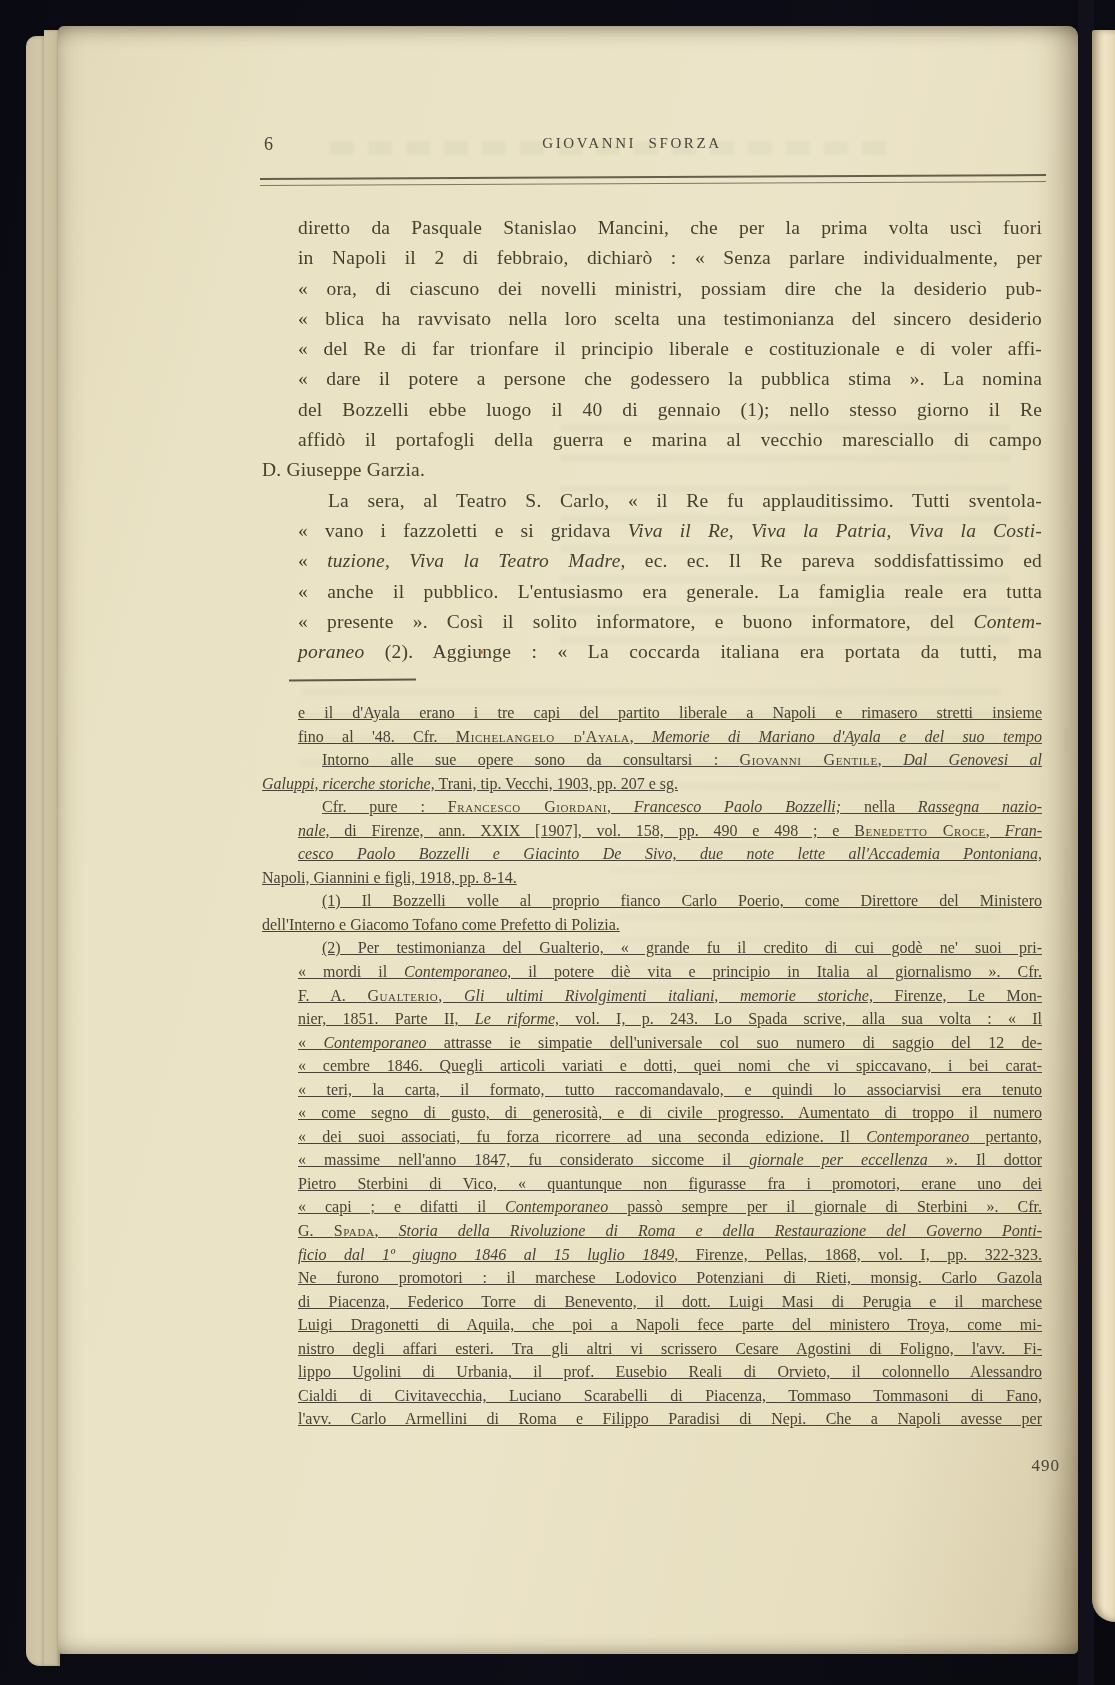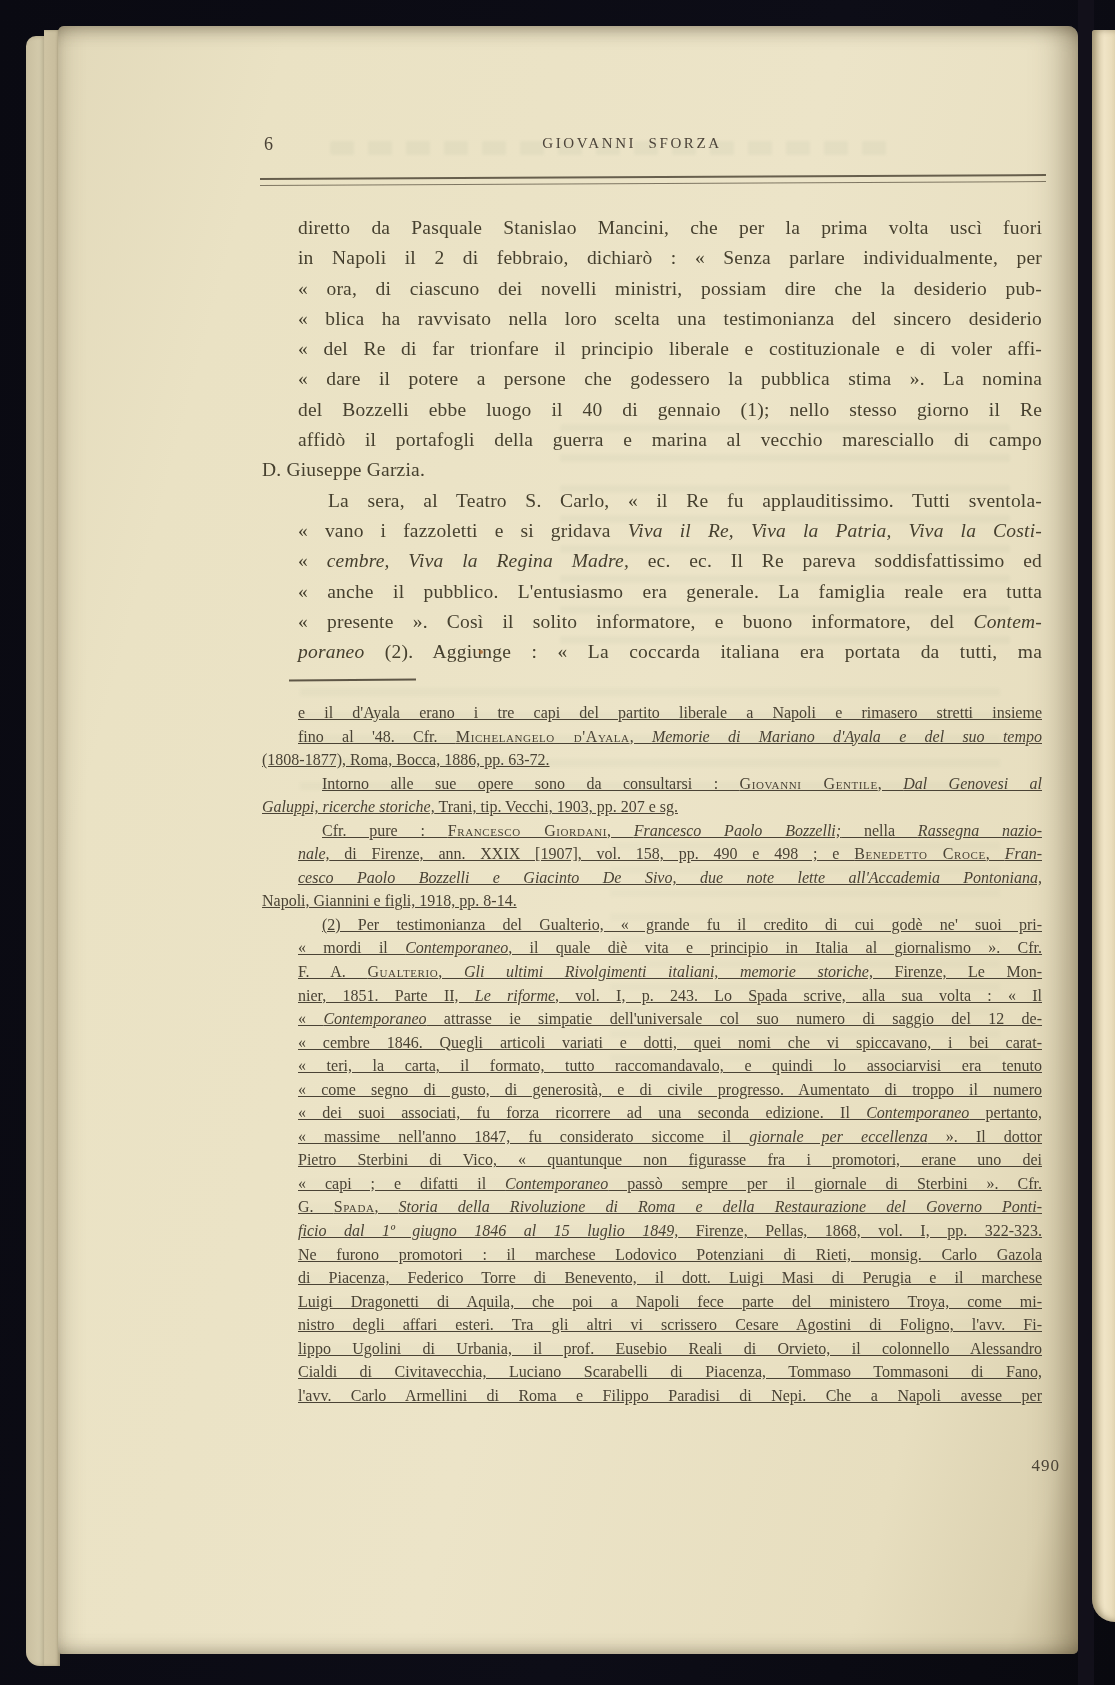--- a/index.html
+++ b/index.html
@@ -96,47 +96,50 @@
         <div class="tline just"><span class="s-r">« blica ha ravvisato nella loro scelta una testimonianza del sincero desiderio</span></div>
         <div class="tline just"><span class="s-r">« del Re di far trionfare il principio liberale e costituzionale e di voler affi-</span></div>
         <div class="tline just"><span class="s-r">« dare il potere a persone che godessero la pubblica stima ». La nomina</span></div>
         <div class="tline just"><span class="s-r">del Bozzelli ebbe luogo il 40 di gennaio (1); nello stesso giorno il Re</span></div>
         <div class="tline just"><span class="s-r">affidò il portafogli della guerra e marina al vecchio maresciallo di campo</span></div>
         <div class="tline"><span class="s-r">D. Giuseppe Garzia.</span></div>
       </div>
       <div>
         <div class="tline just ind"><span class="s-r">La sera, al Teatro S. Carlo, « il Re fu applauditissimo. Tutti sventola-</span></div>
         <div class="tline just"><span class="s-r">« vano i fazzoletti e si gridava </span><span class="s-i">Viva il Re, Viva la Patria, Viva la Costi-</span></div>
-        <div class="tline just"><span class="s-r">« </span><span class="s-i">cembre, Viva la Regina Madre,</span><span class="s-r"> ec. ec. Il Re pareva soddisfattissimo ed</span></div>
+        <div class="tline just"><span class="s-r">« </span><span class="s-i">tuzione, Viva la Teatro Madre,</span><span class="s-r"> ec. ec. Il Re pareva soddisfattissimo ed</span></div>
         <div class="tline just"><span class="s-r">« anche il pubblico. L'entusiasmo era generale. La famiglia reale era tutta</span></div>
         <div class="tline just"><span class="s-r">« presente ». Così il solito informatore, e buono informatore, del </span><span class="s-i">Contem-</span></div>
         <div class="tline just"><span class="s-i">poraneo</span><span class="s-r"> (2). Aggiunge : « La coccarda italiana era portata da tutti, ma</span></div>
       </div>
     </div>
 
   <div class="fn-rule"></div>
   <div id="fn-col" class="textcol">
       <div>
         <div class="tline just"><span class="s-r">e il d'Ayala erano i tre capi del partito liberale a Napoli e rimasero stretti insieme</span></div>
         <div class="tline just"><span class="s-r">fino al '48. Cfr. </span><span class="s-sc">Michelangelo d'Ayala</span><span class="s-r">, </span><span class="s-i">Memorie di Mariano d'Ayala e del suo tempo</span></div>
-        <div class="tline"><span class="s-r">(1808-1877), Roma, Bocca, 1886, pp. 63-72.</span></div>
       </div>
       <div>
         <div class="tline just ind"><span class="s-r">Intorno alle sue opere sono da consultarsi : </span><span class="s-sc">Giovanni Gentile</span><span class="s-r">, </span><span class="s-i">Dal Genovesi al</span></div>
         <div class="tline"><span class="s-i">Galuppi, ricerche storiche,</span><span class="s-r"> Trani, tip. Vecchi, 1903, pp. 207 e sg.</span></div>
       </div>
       <div>
         <div class="tline just ind"><span class="s-r">Cfr. pure : </span><span class="s-sc">Francesco Giordani</span><span class="s-r">, </span><span class="s-i">Francesco Paolo Bozzelli;</span><span class="s-r"> nella </span><span class="s-i">Rassegna nazio-</span></div>
         <div class="tline just"><span class="s-i">nale,</span><span class="s-r"> di Firenze, ann. XXIX [1907], vol. 158, pp. 490 e 498 ; e </span><span class="s-sc">Benedetto Croce</span><span class="s-r">, </span><span class="s-i">Fran-</span></div>
         <div class="tline just"><span class="s-i">cesco Paolo Bozzelli e Giacinto De Sivo, due note lette all'Accademia Pontoniana,</span></div>
         <div class="tline"><span class="s-r">Napoli, Giannini e figli, 1918, pp. 8-14.</span></div>
       </div>
       <div>
+        <div class="tline just ind"><span class="s-r">(1) Il Bozzelli volle al proprio fianco Carlo Poerio, come Direttore del Ministero</span></div>
+        <div class="tline"><span class="s-r">dell'Interno e Giacomo Tofano come Prefetto di Polizia.</span></div>
+      </div>
+      <div>
         <div class="tline just ind"><span class="s-r">(2) Per testimonianza del Gualterio, « grande fu il credito di cui godè ne' suoi pri-</span></div>
-        <div class="tline just"><span class="s-r">« mordi il </span><span class="s-i">Contemporaneo</span><span class="s-r">, il quale diè vita e principio in Italia al giornalismo ». Cfr.</span></div>
+        <div class="tline just"><span class="s-r">« mordi il </span><span class="s-i">Contemporaneo</span><span class="s-r">, il potere diè vita e principio in Italia al giornalismo ». Cfr.</span></div>
         <div class="tline just"><span class="s-r">F. A. </span><span class="s-sc">Gualterio</span><span class="s-r">, </span><span class="s-i">Gli ultimi Rivolgimenti italiani, memorie storiche,</span><span class="s-r"> Firenze, Le Mon-</span></div>
         <div class="tline just"><span class="s-r">nier, 1851. Parte II, </span><span class="s-i">Le riforme,</span><span class="s-r"> vol. I, p. 243. Lo Spada scrive, alla sua volta : « Il</span></div>
         <div class="tline just"><span class="s-r">« </span><span class="s-i">Contemporaneo</span><span class="s-r"> attrasse ie simpatie dell'universale col suo numero di saggio del 12 de-</span></div>
         <div class="tline just"><span class="s-r">« cembre 1846. Quegli articoli variati e dotti, quei nomi che vi spiccavano, i bei carat-</span></div>
         <div class="tline just"><span class="s-r">« teri, la carta, il formato, tutto raccomandavalo, e quindi lo associarvisi era tenuto</span></div>
         <div class="tline just"><span class="s-r">« come segno di gusto, di generosità, e di civile progresso. Aumentato di troppo il numero</span></div>
         <div class="tline just"><span class="s-r">« dei suoi associati, fu forza ricorrere ad una seconda edizione. Il </span><span class="s-i">Contemporaneo</span><span class="s-r"> pertanto,</span></div>
         <div class="tline just"><span class="s-r">« massime nell'anno 1847, fu considerato siccome il </span><span class="s-i">giornale per eccellenza</span><span class="s-r"> ». Il dottor</span></div>
         <div class="tline just"><span class="s-r">Pietro Sterbini di Vico, « quantunque non figurasse fra i promotori, erane uno dei</span></div>
         <div class="tline just"><span class="s-r">« capi ; e difatti il </span><span class="s-i">Contemporaneo</span><span class="s-r"> passò sempre per il giornale di Sterbini ». Cfr.</span></div>

